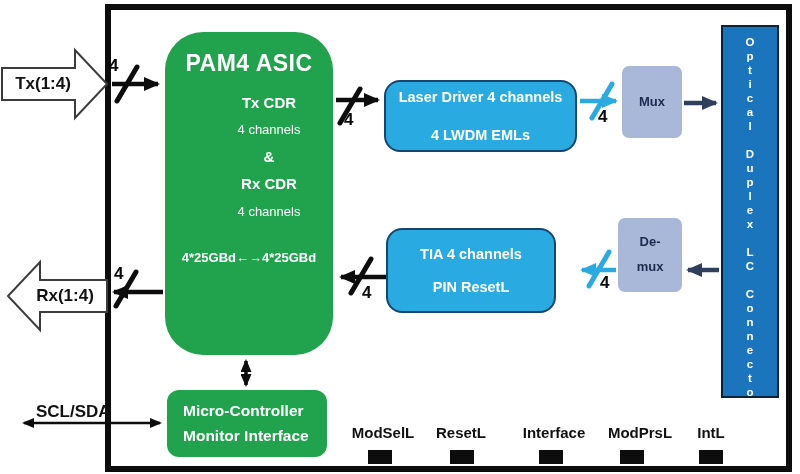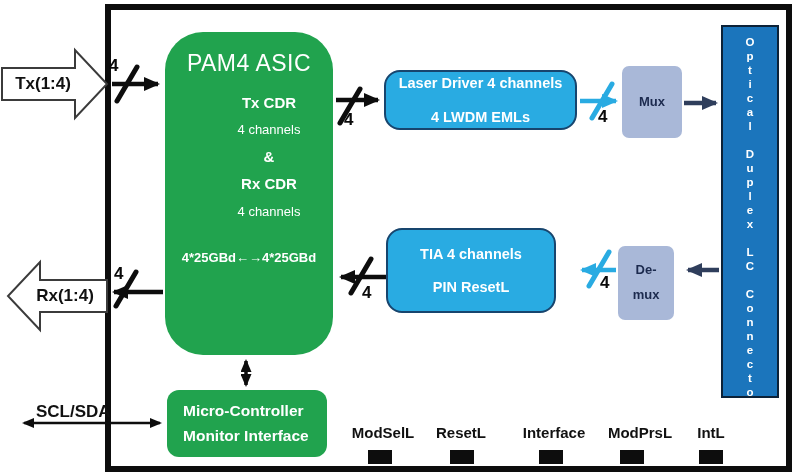--- a/index.html
+++ b/index.html
@@ -16,44 +16,44 @@
     position:absolute; left:105px; top:4px; width:675px; height:456px;
     border:6px solid var(--ink); background:transparent; z-index:0;
   }
   #arrow-layer{position:absolute; left:0; top:0; width:800px; height:474px; z-index:1;}
   .blk{position:absolute; z-index:2; box-sizing:border-box;}
   
   #pam4{
     left:165px; top:32px; width:168px; height:323px; background:var(--green);
     border-radius:38px; color:#fff; display:flex; flex-direction:column; align-items:center;
   }
-  #pam4 .t{font-size:23px; font-weight:normal; margin-top:18px; letter-spacing:.5px;}
+  #pam4 .t{font-size:23px; font-weight:bold; margin-top:18px; letter-spacing:.5px;}
   .pl{line-height:1.15;margin-left:40px;}
   .pl.b{font-weight:bold; font-size:15px;}
   .pl.s{font-size:13px;}
   #pam4 .l0{margin-top:17px;} #pam4 .l1{margin-top:12px;} #pam4 .l2{margin-top:10px;}
   #pam4 .l3{margin-top:10px;} #pam4 .l4{margin-top:12px;}
   #pam4 .rate{margin-top:30px; font-size:13px; font-weight:bold; white-space:nowrap;}
   
   .cyanbox{
     background:var(--cyan); border:2px solid #17456e; border-radius:16px;
     color:#fff; font-weight:bold; font-size:14.5px;
     display:flex; flex-direction:column; align-items:center; justify-content:space-evenly;
     text-align:center;
   }
-  #laser{left:384px; top:70px; width:193px; height:60px;gap:16px;}
+  #laser{left:384px; top:80px; width:193px; height:72px;gap:16px;}
   #tia{left:386px; top:228px; width:170px; height:85px;}
   
   .steelbox{
     background:var(--steel); border-radius:7px; color:var(--muxText);
     font-weight:bold; font-size:13px; display:flex; flex-direction:column;
     align-items:center; justify-content:center; text-align:center; line-height:1.9;
   }
   #mux{left:622px; top:66px; width:60px; height:72px;}
-  #demux{left:618px; top:246px; width:56px; height:74px;}
+  #demux{left:618px; top:218px; width:64px; height:74px;}
   
   #connector{
     left:721px; top:25px; width:58px; height:373px; background:var(--blue);
     border:2px solid #0c2238; display:flex; align-items:flex-start; justify-content:center;
   }
   #connector .vtext{
     writing-mode:vertical-rl; text-orientation:upright; white-space:nowrap;
     color:#fff; font-weight:bold; font-size:11.5px; letter-spacing:2px; margin-top:9px;
   }
   

